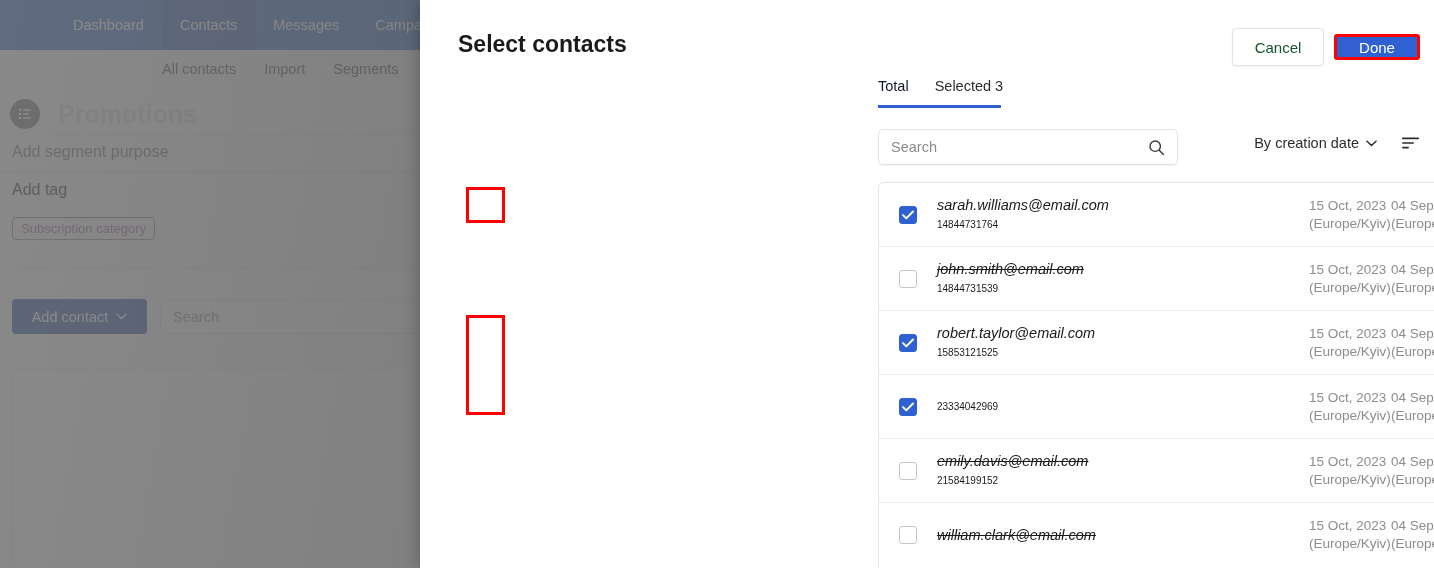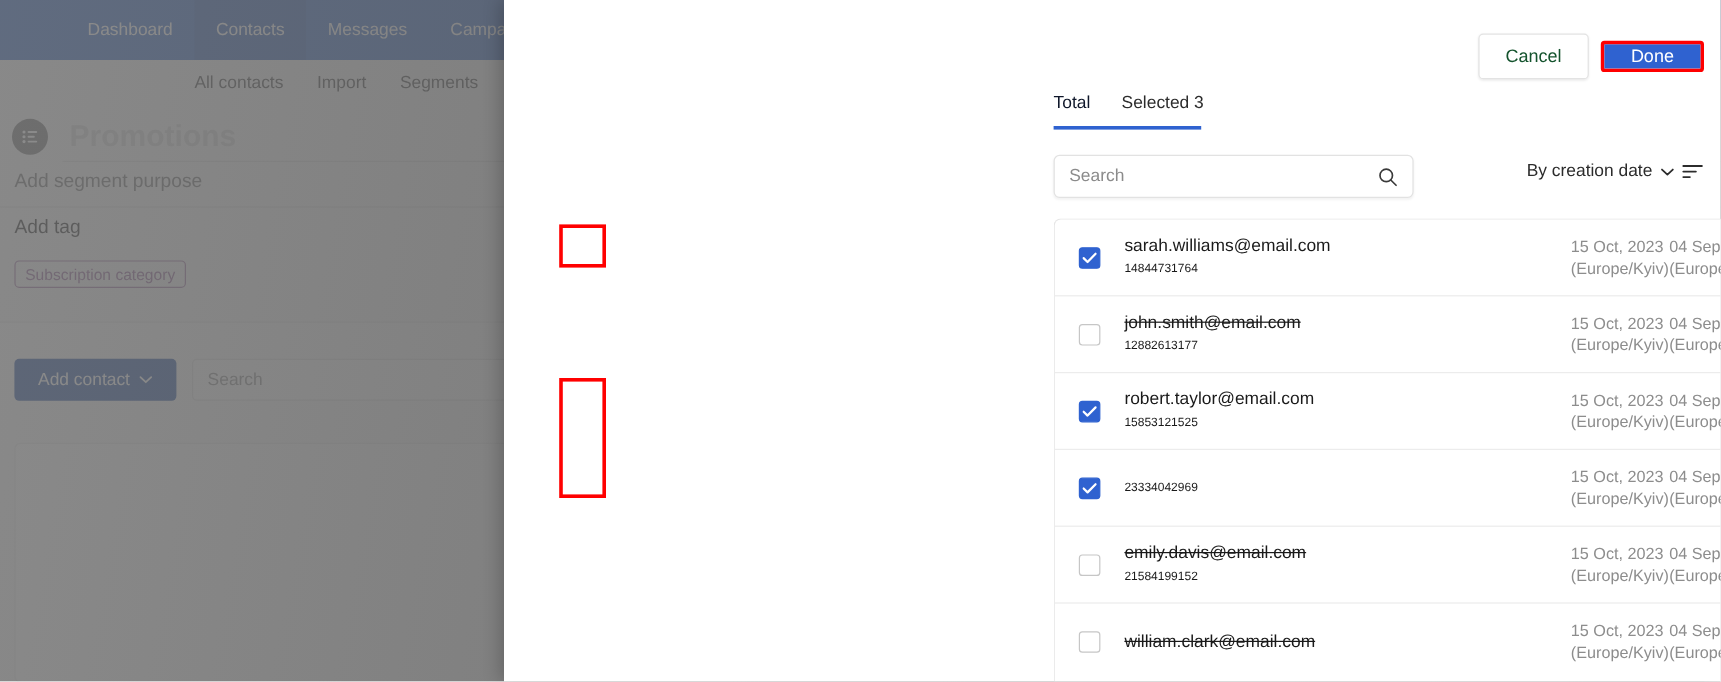--- a/index.html
+++ b/index.html
@@ -162,21 +162,21 @@
     background: #ffffff;
     box-shadow: 0 1px 2px rgba(0,0,0,0.05);
     display: flex; align-items: center;
     padding: 0 12px;
   }
   .search-placeholder { font-size: 14.5px; color: #8b8b8b; flex: 1; }
   .search-icon { color: #3a3a3a; display: flex; }
 
   .sort-area {
     position: absolute; right: 14px; top: 135px;
-    display: flex; align-items: center; gap: 6px; text-align: right;
+    display: flex; align-items: center; gap: 24px; text-align: right;
   }
   .sort-label {
     font-size: 14.5px; color: #2c2c2c;
     display: flex; align-items: center; gap: 7px; cursor: pointer;
   }
   .chev { display: block; }
   .sort-icon { cursor: pointer; display: flex; }
 
   .table {
     position: absolute; left: 458px; top: 182px;
@@ -199,21 +199,21 @@
   }
   .cb {
     width: 18px; height: 18px; border-radius: 3px;
     border: 1.5px solid #c6c6c6; background: #ffffff;
     display: flex; align-items: center; justify-content: center;
     cursor: pointer;
   }
   .cb.on { background: #2f62d0; border-color: #2f62d0; }
   .cb svg { display: block; }
   .cell-contact { flex: 0 0 372px; }
-  .email { font-size: 14.5px; color: #1a1a1a; line-height: 19px; }
+  .email { font-size: 14.5px; color: #1a1a1a; line-height: 19px; font-style: italic; }
   .email.struck { text-decoration: line-through; }
   .phone { font-size: 10px; color: #1a1a1a; line-height: 19px; }
   .cell-date { flex: 0 0 82px; }
   .cell-date2 { flex: 0 0 142px; }
   .dt { font-size: 13.5px; color: #8d8d8d; line-height: 18px; white-space: nowrap; }
 
   
   .hl {
     position: absolute; border: 3px solid #ff0000;
     pointer-events: none; z-index: 5;
@@ -273,20 +273,21 @@
     </div>
     <div class="bg-search2">Search</div>
     <div class="bg-card"></div>
   </div>
 
   <div class="dim-overlay"></div>
 
   <div class="modal">
 
     <div class="modal-header">
+      <div class="modal-title">Select contacts</div>
 
       <div class="hdr-buttons">
         <div class="btn-cancel">Cancel</div>
         <div class="btn-done-wrap">
           <div class="btn-done">Done</div>
         </div>
       </div>
     </div>
 
     <div class="tabs">
@@ -342,21 +343,21 @@
             <div class="dt">04 Sep</div>
             <div class="dt">(Europe/Kyiv)</div>
           </div>
         </div>
         <div class="row">
           <div class="cell-check">
             <div class="cb"></div>
           </div>
           <div class="cell-contact">
             <div class="email struck">john.smith@email.com</div>
-            <div class="phone">12882613177</div>
+            <div class="phone">14844731539</div>
           </div>
           <div class="cell-date">
             <div class="dt">15 Oct, 2023</div>
             <div class="dt">(Europe/Kyiv)</div>
           </div>
           <div class="cell-date2">
             <div class="dt">04 Sep</div>
             <div class="dt">(Europe/Kyiv)</div>
           </div>
         </div>

